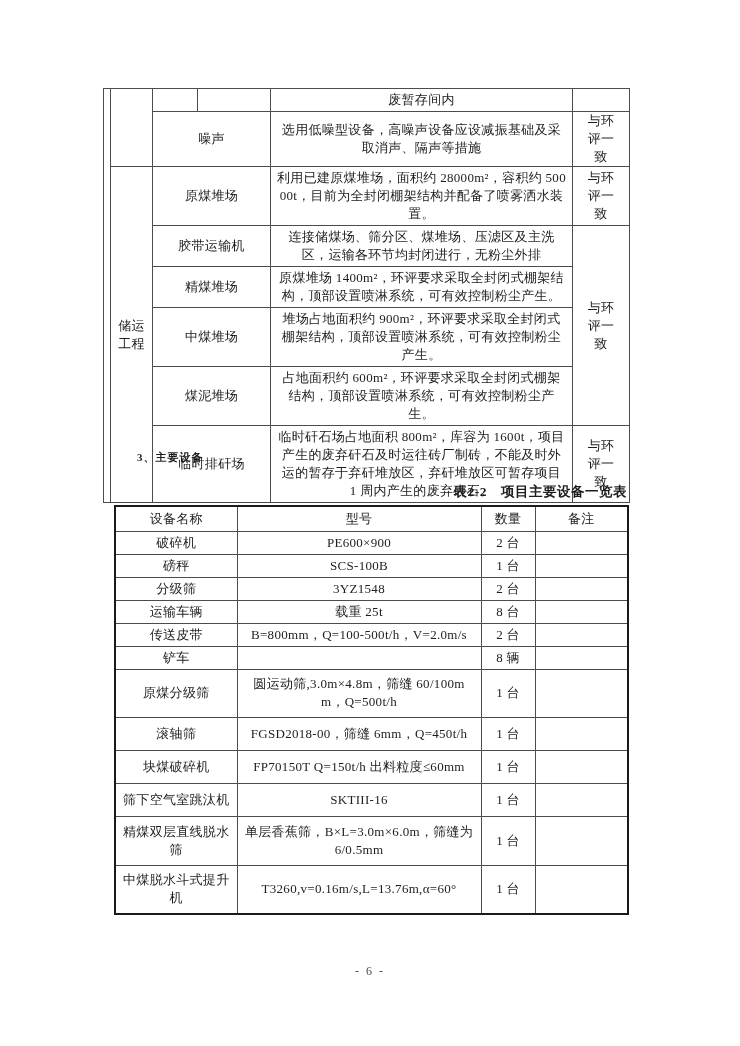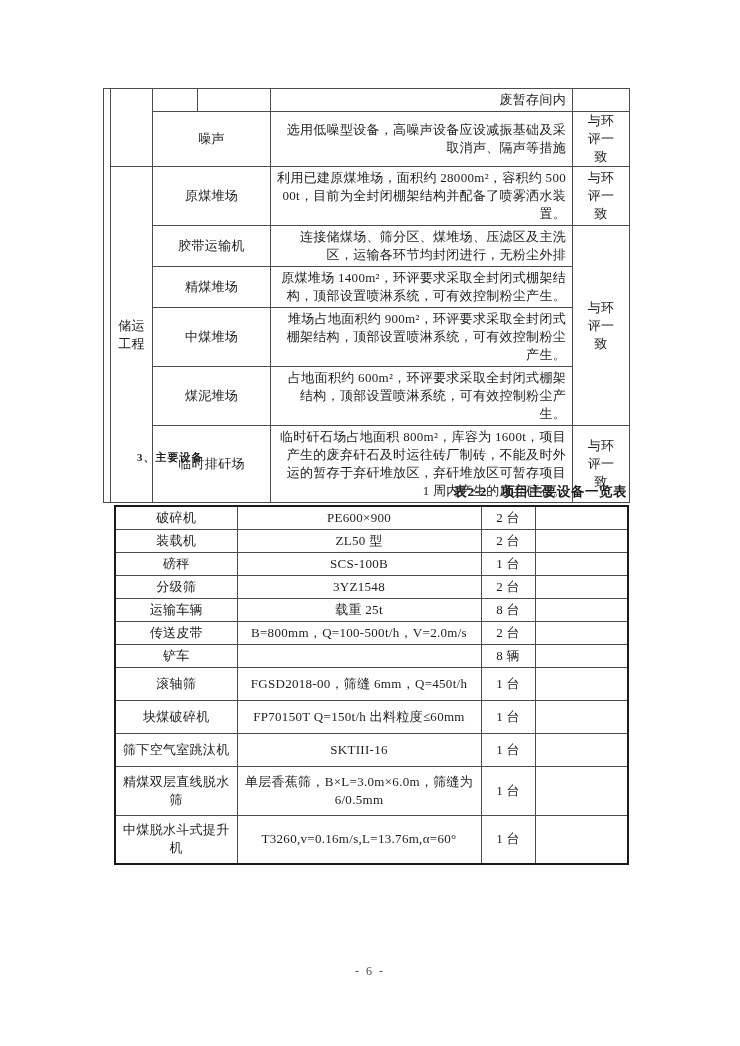--- a/index.html
+++ b/index.html
@@ -10,21 +10,21 @@
   }
   table{border-collapse:collapse;table-layout:fixed;}
   td{
     border:1px solid #4c4c4c;
     font-size:13px;line-height:18px;letter-spacing:.3px;
     text-align:center;vertical-align:middle;
     padding:1px 4px;overflow:hidden;word-break:break-all;
   }
   
   .t1{position:absolute;left:103px;top:88px;width:526px;}
-  .t1 td.desc{text-align:right;padding:2px 6px;}
+  .t1 td.desc{text-align:center;padding:2px 6px;}
   .t1 td.conf{padding:0 9px;margin-left:37px;}
   
   .heading{
     position:absolute;left:137px;top:450px;
     font-size:11px;font-weight:bold;letter-spacing:1px;
   }
   
   .t2-title{
     position:absolute;left:114px;top:483px;width:513px;
     text-align:right;font-size:13.5px;font-weight:bold;letter-spacing:.5px;
@@ -102,29 +102,29 @@
   <div class="t2-title">表2-2　项目主要设备一览表</div>
 
   <table class="t2">
     <colgroup>
       <col style="width:122px">
         <col style="width:244px">
         <col style="width:54px">
         <col style="width:93px">
     </colgroup>
     <tbody>
+        <tr style="height:25px">
+      <td>设备名称</td>
+      <td>型号</td>
+      <td>数量</td>
+      <td>备注</td>
+    </tr>
     <tr style="height:23px">
       <td>破碎机</td>
       <td>PE600×900</td>
-      <td>2 台</td>
-      <td></td>
-    </tr>
-    <tr style="height:23px">
-      <td>装载机</td>
-      <td>ZL50 型</td>
       <td>2 台</td>
       <td></td>
     </tr>
     <tr style="height:23px">
       <td>磅秤</td>
       <td>SCS-100B</td>
       <td>1 台</td>
       <td></td>
     </tr>
     <tr style="height:23px">
@@ -142,20 +142,26 @@
     <tr style="height:23px">
       <td>传送皮带</td>
       <td>B=800mm，Q=100-500t/h，V=2.0m/s</td>
       <td>2 台</td>
       <td></td>
     </tr>
     <tr style="height:23px">
       <td>铲车</td>
       <td></td>
       <td>8 辆</td>
+      <td></td>
+    </tr>
+    <tr style="height:48px">
+      <td>原煤分级筛</td>
+      <td>圆运动筛,3.0m×4.8m，筛缝 60/100mm，Q=500t/h</td>
+      <td>1 台</td>
       <td></td>
     </tr>
     <tr style="height:33px">
       <td>滚轴筛</td>
       <td>FGSD2018-00，筛缝 6mm，Q=450t/h</td>
       <td>1 台</td>
       <td></td>
     </tr>
     <tr style="height:33px">
       <td>块煤破碎机</td>

